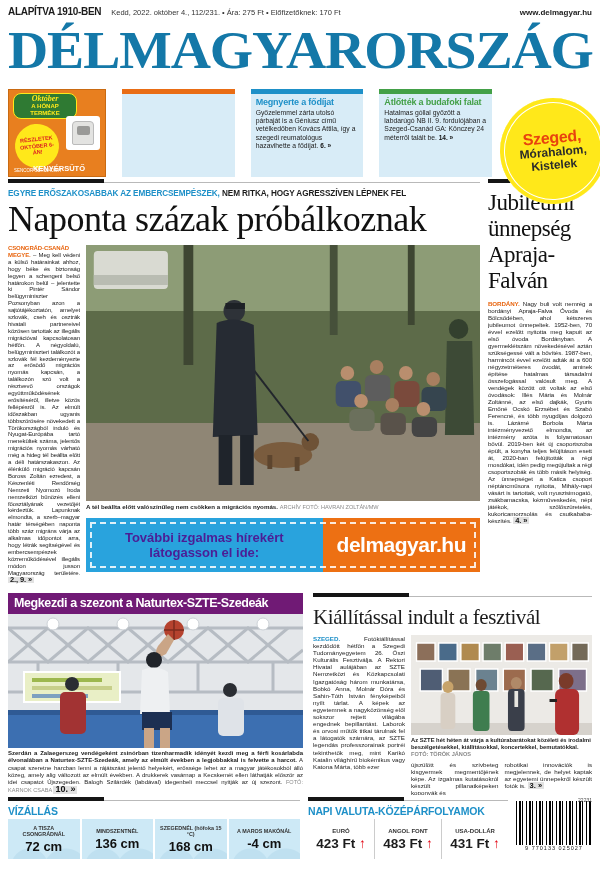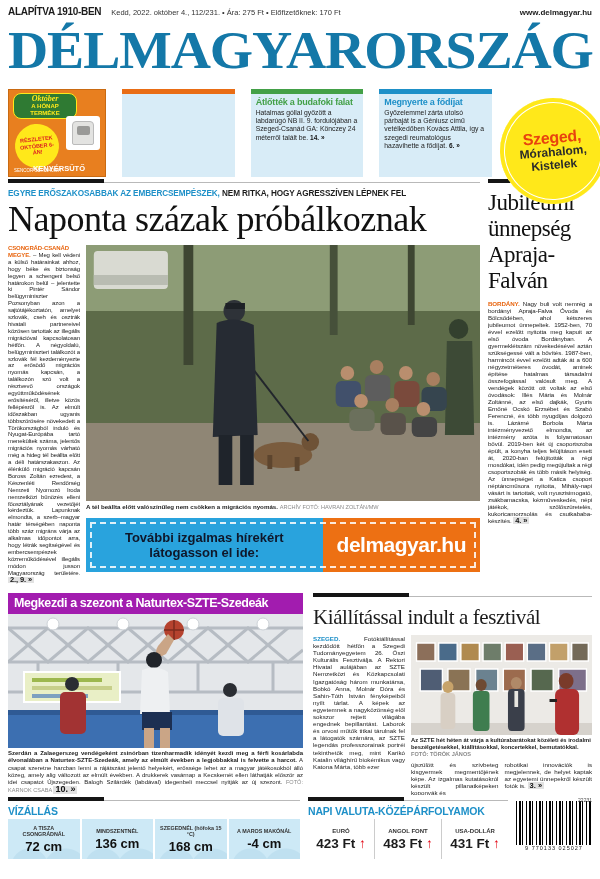--- a/index.html
+++ b/index.html
@@ -64,30 +64,30 @@
   .col-left { width:72px; flex:none; font-size:6px; line-height:6.9px; letter-spacing:-0.12px; text-align:justify; height:340px; overflow:hidden; }
   .lead-orange { color:#e8640e; font-weight:bold; }
   .lead-blue { color:#1e90c8; font-weight:bold; }
   .pgref { display:inline-block; background:#e2e2e2; font-weight:bold; font-size:7.5px; padding:0 2px; color:#111; }
   .main-visual { flex:1; }
   .photo-main { width:100%; height:256px; display:block; background:#5d6b49; }
   .photo-caption { font-size:6.2px; line-height:8px; margin-top:2px; }
   .photo-caption b { font-weight:bold; }
   .credit { color:#8a8a8a; font-size:5.6px; text-transform:uppercase; }
   .promo { position:relative; display:flex; height:54px; margin-top:7px; }
-  .promo-blue { flex:1.35; background:#29a3dd; display:flex; align-items:center; justify-content:center; text-align:center; color:#0f172a; font-weight:bold; font-size:13px; line-height:15px; padding:0 12px; }
+  .promo-blue { flex:1.35; background:#29a3dd; display:flex; align-items:center; justify-content:center; text-align:center; color:#4c1d95; font-weight:bold; font-size:13px; line-height:15px; padding:0 12px; }
   .promo-orange { flex:1; background:#ed7013; display:flex; align-items:center; justify-content:center; color:#fff; font-weight:bold; font-size:21px; letter-spacing:-0.5px; }
   .promo-dash { position:absolute; inset:4px; border:2px dashed rgba(255,255,255,.85); pointer-events:none; }
   .main-right { flex:1; overflow:hidden; }
   .side-headline { font-family:"Liberation Serif","DejaVu Serif",serif; font-size:23px; line-height:26px; letter-spacing:-0.5px; color:#111; margin:3px 0 6px 0; }
   .side-body { font-size:6.2px; line-height:7px; letter-spacing:-0.1px; text-align:justify; }
   
   .bottom-row { display:flex; gap:10px; height:202px; overflow:hidden; margin-top:4px; }
   .bl { width:295px; flex:none; }
-  .magenta-bar { background:#a21caf; color:#fff; font-weight:bold; font-size:12.5px; letter-spacing:-0.4px; height:21px; line-height:21px; padding:0 6px; white-space:nowrap; overflow:hidden; }
+  .magenta-bar { background:#701a75; color:#fff; font-weight:bold; font-size:12.5px; letter-spacing:-0.4px; height:21px; line-height:21px; padding:0 6px; white-space:nowrap; overflow:hidden; }
   .photo-basket { width:100%; height:134px; display:block; background:#e4e7ea; }
   .bl-caption { font-size:6px; line-height:7.3px; text-align:justify; margin-top:2px; }
   .bl-caption .pgref { font-size:9px; }
   .br { flex:1; overflow:hidden; }
   .festival-headline { font-family:"Liberation Serif","DejaVu Serif",serif; font-size:21px; line-height:24px; letter-spacing:-0.4px; margin:4px 0 6px 0; }
   .festival-body { display:flex; gap:6px; }
   .fcol1 { width:92px; flex:none; font-size:6.2px; line-height:7.1px; text-align:justify; }
   .fright { flex:1; }
   .photo-exhib { width:100%; height:100px; display:block; background:#eceae6; }
   .f-caption { font-size:5.8px; line-height:7px; font-weight:bold; margin-top:2px; }
@@ -136,32 +136,32 @@
       <div class="ad-product">
           <div class="ad-machine"></div>
         </div>
       <div class="ad-brand">SENCOR SBR1040WH</div>
       <div class="ad-prodname">KENYÉRSÜTŐ</div>
     </div>
 
     <div class="teaser t-orange">
       <div class="teaser-bar"></div>
     </div>
+    <div class="teaser t-blue">
+      <div class="teaser-bar"></div>
+      <div class="teaser-body">
+        <div class="teaser-title">Megnyerte a fődíjat</div>
+        <div class="teaser-text"><span>Győzelemmel zárta utolsó párbaját is a Géniusz című vetélkedőben Kovács Attila, így a szegedi reumatológus hazavihette a fődíjat. </span><span class="pg">6. »</span></div>
+      </div>
+    </div>
     <div class="teaser t-green">
       <div class="teaser-bar"></div>
       <div class="teaser-body">
         <div class="teaser-title">Átlőtték a budafoki falat</div>
         <div class="teaser-text"><span>Hatalmas góllal győzött a labdarúgó NB II. 9. fordulójában a Szeged-Csanád GA: Könczey 24 méterről talált be. </span><span class="pg">14. »</span></div>
-      </div>
-    </div>
-    <div class="teaser t-blue">
-      <div class="teaser-bar"></div>
-      <div class="teaser-body">
-        <div class="teaser-title">Megnyerte a fődíjat</div>
-        <div class="teaser-text"><span>Győzelemmel zárta utolsó párbaját is a Géniusz című vetélkedőben Kovács Attila, így a szegedi reumatológus hazavihette a fődíjat. </span><span class="pg">6. »</span></div>
       </div>
     </div>
     <div class="teaser-spacer"></div>
   </div>
 
   <div class="region-badge">
     <div class="rb1">Szeged,</div>
     <div class="rb2">Mórahalom,</div>
     <div class="rb3">Kistelek</div>
   </div>

